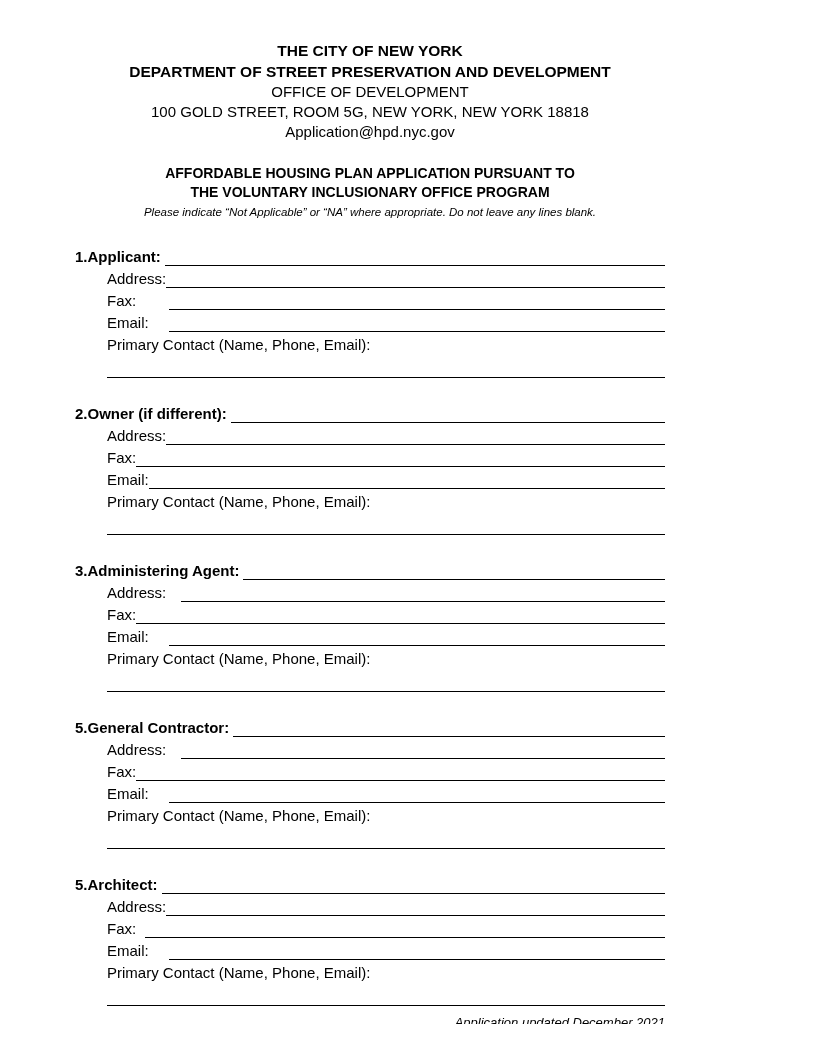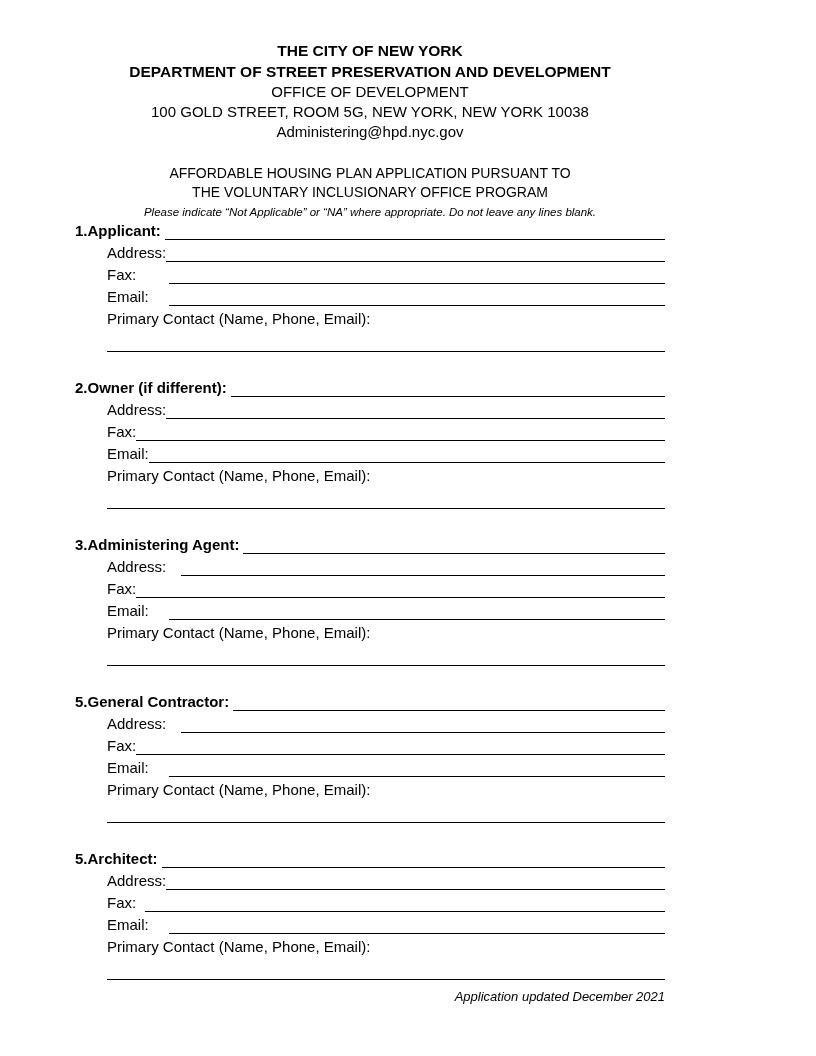--- a/index.html
+++ b/index.html
@@ -15,25 +15,25 @@
     position: relative;
   }
 
   
   .doc-header { text-align: center; }
   .doc-header .h-bold { font-weight: bold; font-size: 15.5px; line-height: 21px; }
   .doc-header .h-reg  { font-weight: normal; font-size: 15px; line-height: 20px; }
 
   
   .doc-title { text-align: center; margin-top: 22px; }
-  .doc-title .t-line { font-weight: normal; font-size: 14px; line-height: 19px; }
+  .doc-title .t-line { font-weight: bold; font-size: 14px; line-height: 19px; }
   .doc-title .t-note { font-style: italic; font-size: 11.5px; line-height: 16px; margin-top: 2px; }
 
   
-  .sections { }
+  .sections { margin-top: 26px; }
   .form-section { margin-bottom: 23px; }
   .form-section:last-child { margin-bottom: 0; }
 
   .row { display: flex; align-items: flex-end; font-size: 15px; line-height: 22px; height: 22px; }
   .row .lbl { white-space: pre; }
   .row .line { flex: 1 1 auto; border-bottom: 1px solid #000; height: 16px; margin-bottom: 2px; }
 
   .main-row .lbl { font-weight: bold; padding-right: 4px; }
   .sub { margin-left: 32px; }
 
@@ -55,22 +55,22 @@
 </style>
 </head>
 <body>
 
 <div class="page">
 
   <header class="doc-header">
     <div class="h-bold">THE CITY OF NEW YORK</div>
     <div class="h-bold">DEPARTMENT OF STREET PRESERVATION AND DEVELOPMENT</div>
     <div class="h-reg">OFFICE OF DEVELOPMENT</div>
-    <div class="h-reg">100 GOLD STREET, ROOM 5G, NEW YORK, NEW YORK 10038</div>
-    <div class="h-reg">Administering@hpd.nyc.gov</div>
+    <div class="h-reg">100 GOLD STREET, ROOM 5G, NEW YORK, NEW YORK 18818</div>
+    <div class="h-reg">Application@hpd.nyc.gov</div>
   </header>
 
   <div class="doc-title">
     <div class="t-line">AFFORDABLE HOUSING PLAN APPLICATION PURSUANT TO</div>
     <div class="t-line">THE VOLUNTARY INCLUSIONARY OFFICE PROGRAM</div>
     <div class="t-note">Please indicate “Not Applicable” or “NA” where appropriate. Do not leave any lines blank.</div>
   </div>
 
   <main class="sections">
 

